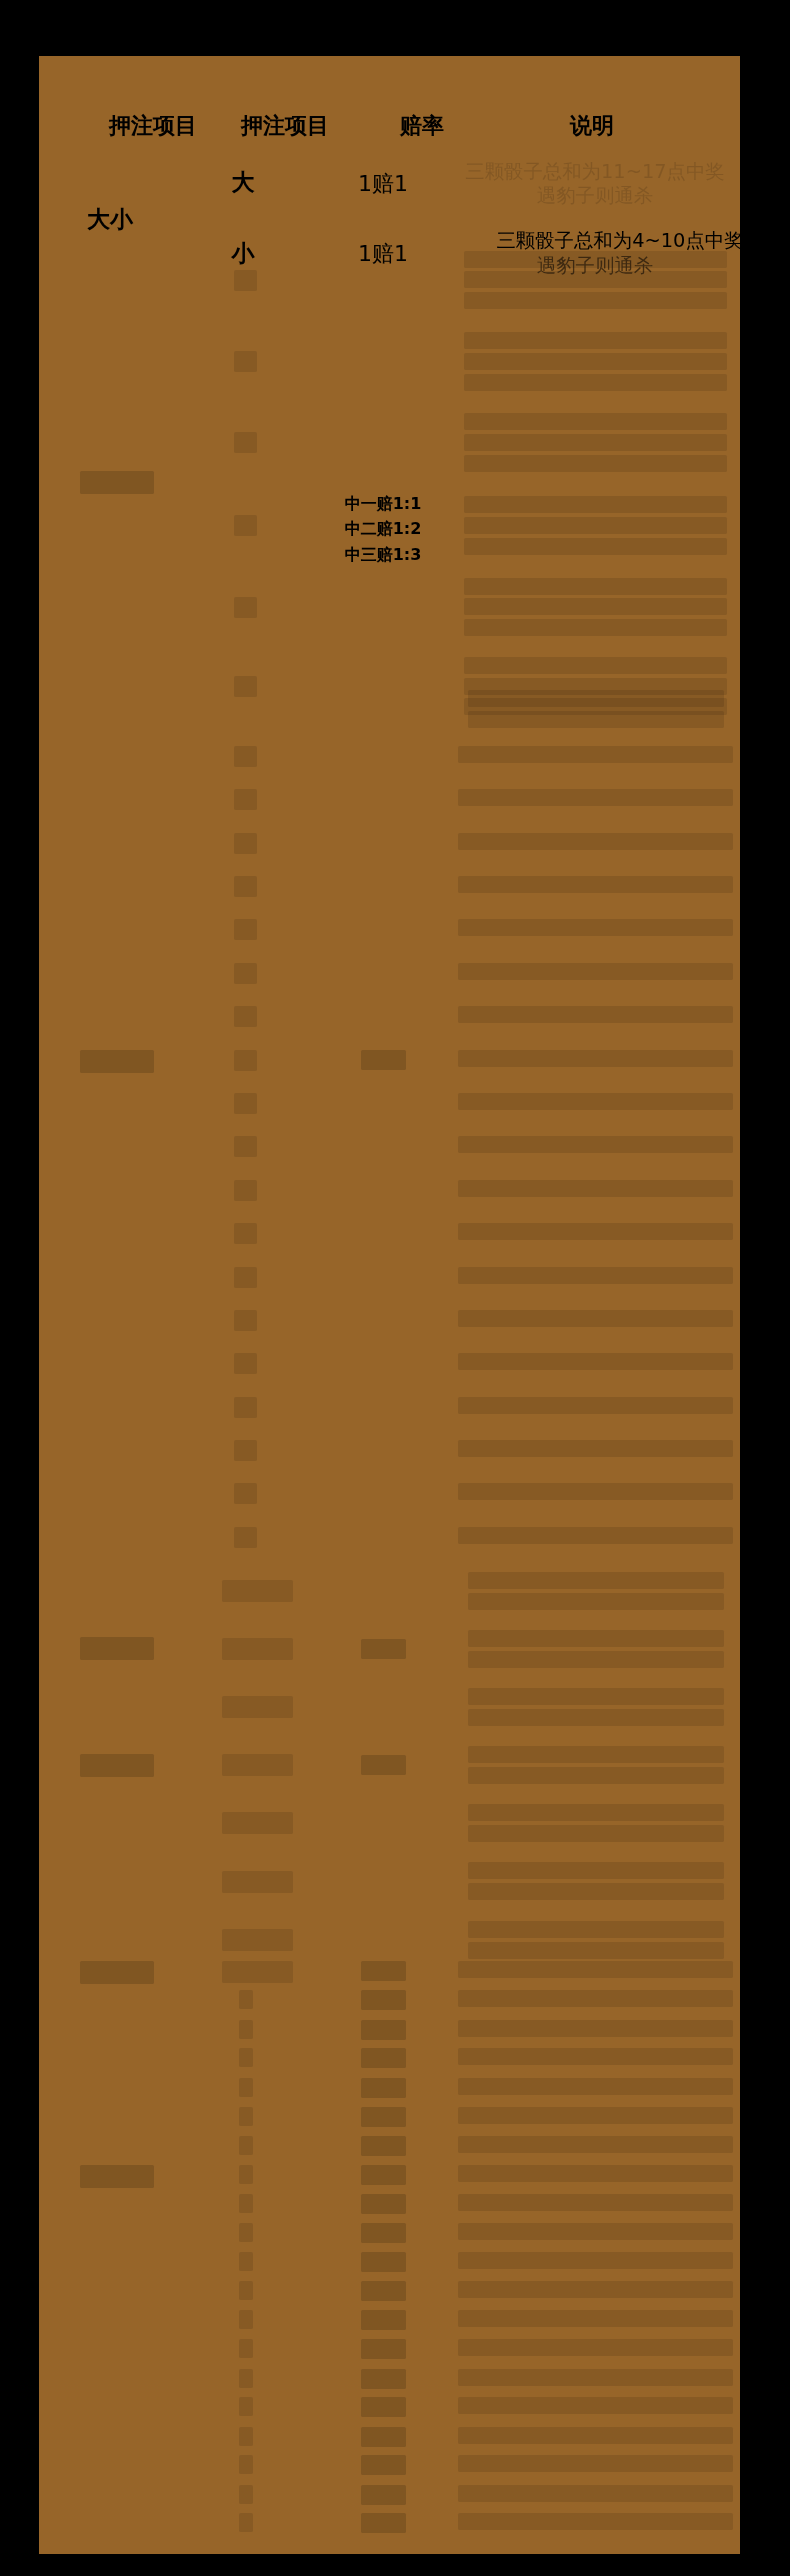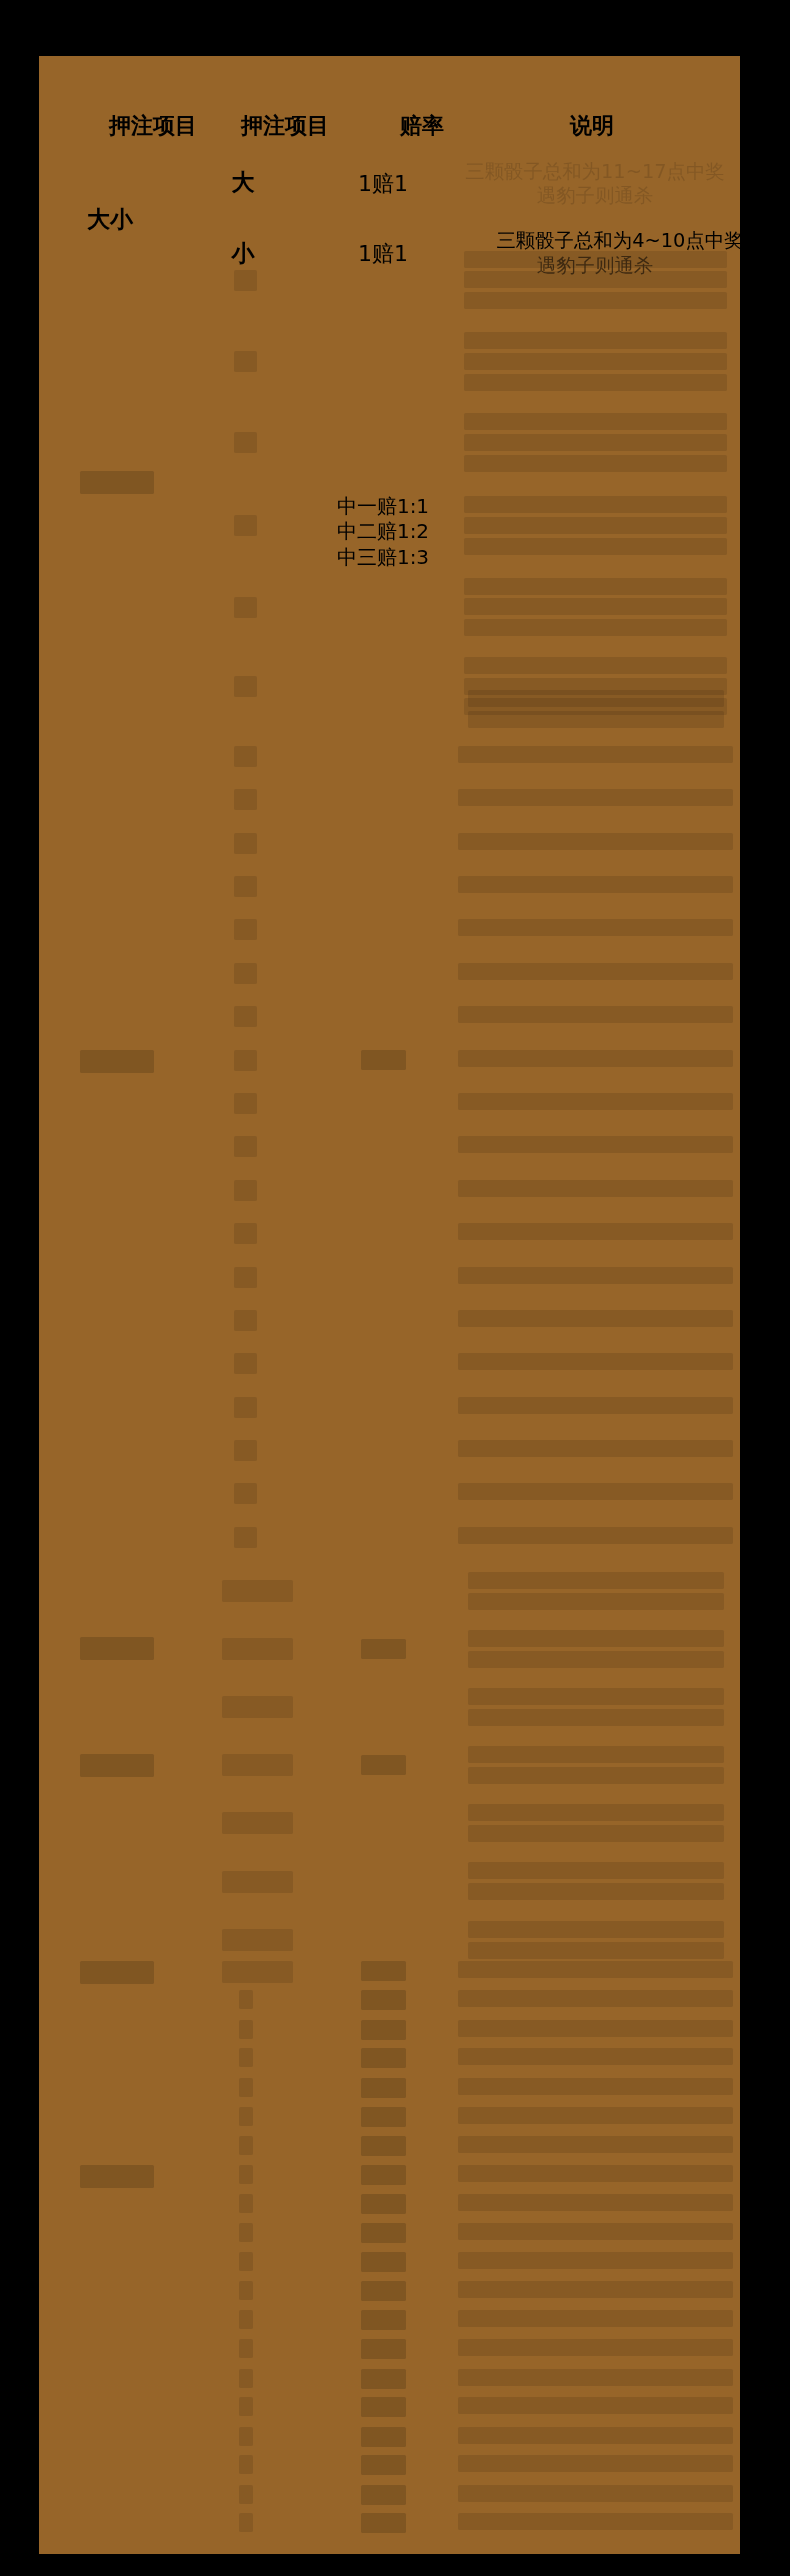--- a/index.html
+++ b/index.html
@@ -16,21 +16,21 @@
     font-family:"DejaVu Sans", sans-serif;
     color:var(--ink);
   }
   .page{position:absolute;left:0;top:8px;width:790px;height:2576px;background:var(--page-bg);overflow:hidden;}
   .panel{position:absolute;left:39px;top:48px;width:701px;height:2498px;background:var(--panel-bg);}
   .abs{position:absolute;transform:translateX(-50%);white-space:nowrap;line-height:1.15;}
   .hdr{font-size:22px;font-weight:700;}
   .cell{font-size:22px;}
   .big{font-size:23px;font-weight:700;}
   .desc{font-size:19.4px;}
-  .ladder{font-size:20px;font-weight:400;}
+  .ladder{font-size:16px;font-weight:700;}
   .faint{color:rgba(0,0,0,0.13);}
   .semi{color:rgba(0,0,0,0.55);}
   .gblock{position:absolute;border-radius:1.5px;}
   .g1{background:var(--ghost1);}
   .g2{background:var(--ghost2);}
 </style>
 </head>
 <body>
 
 <div class="page">

